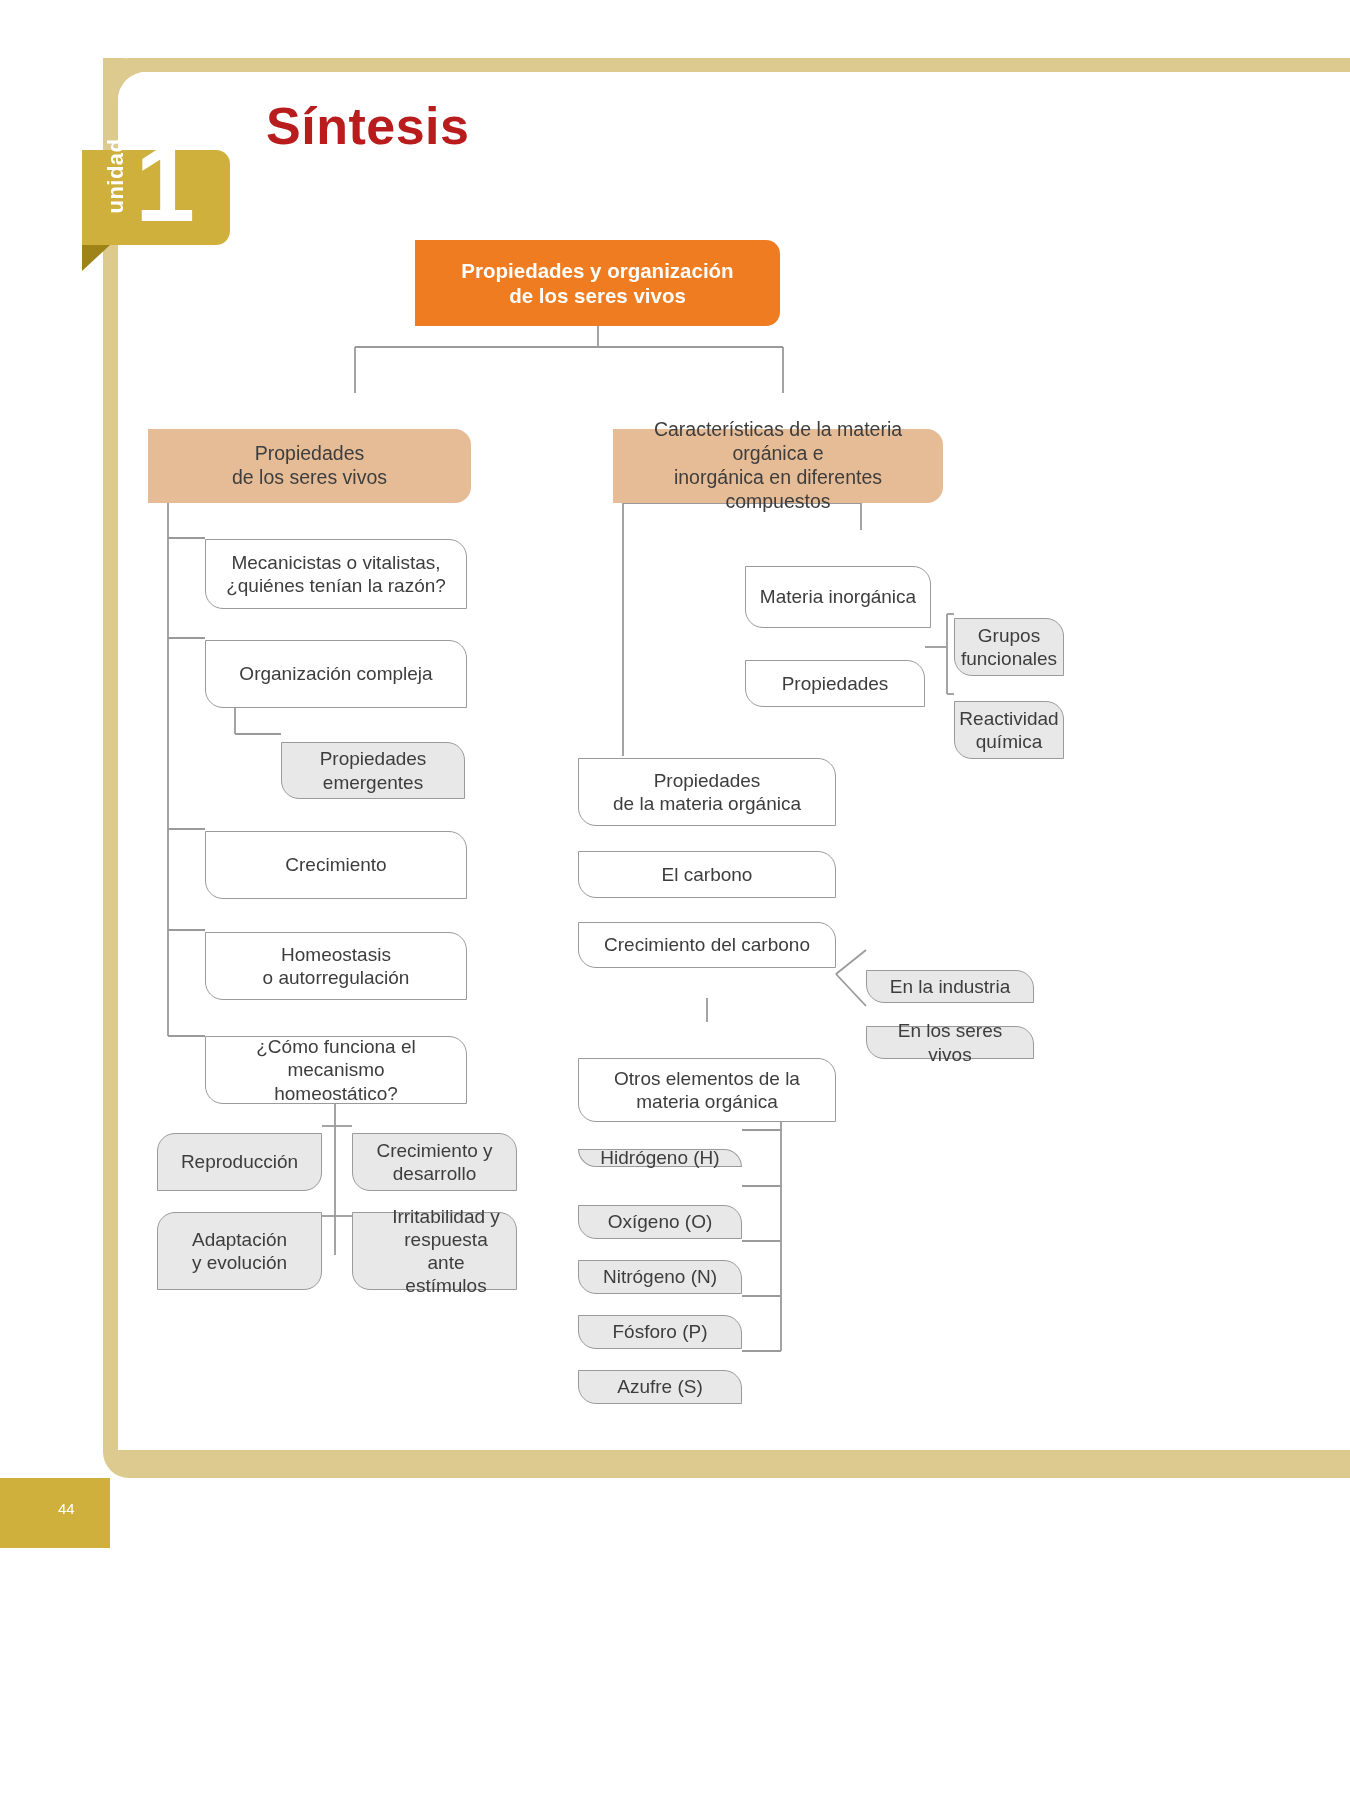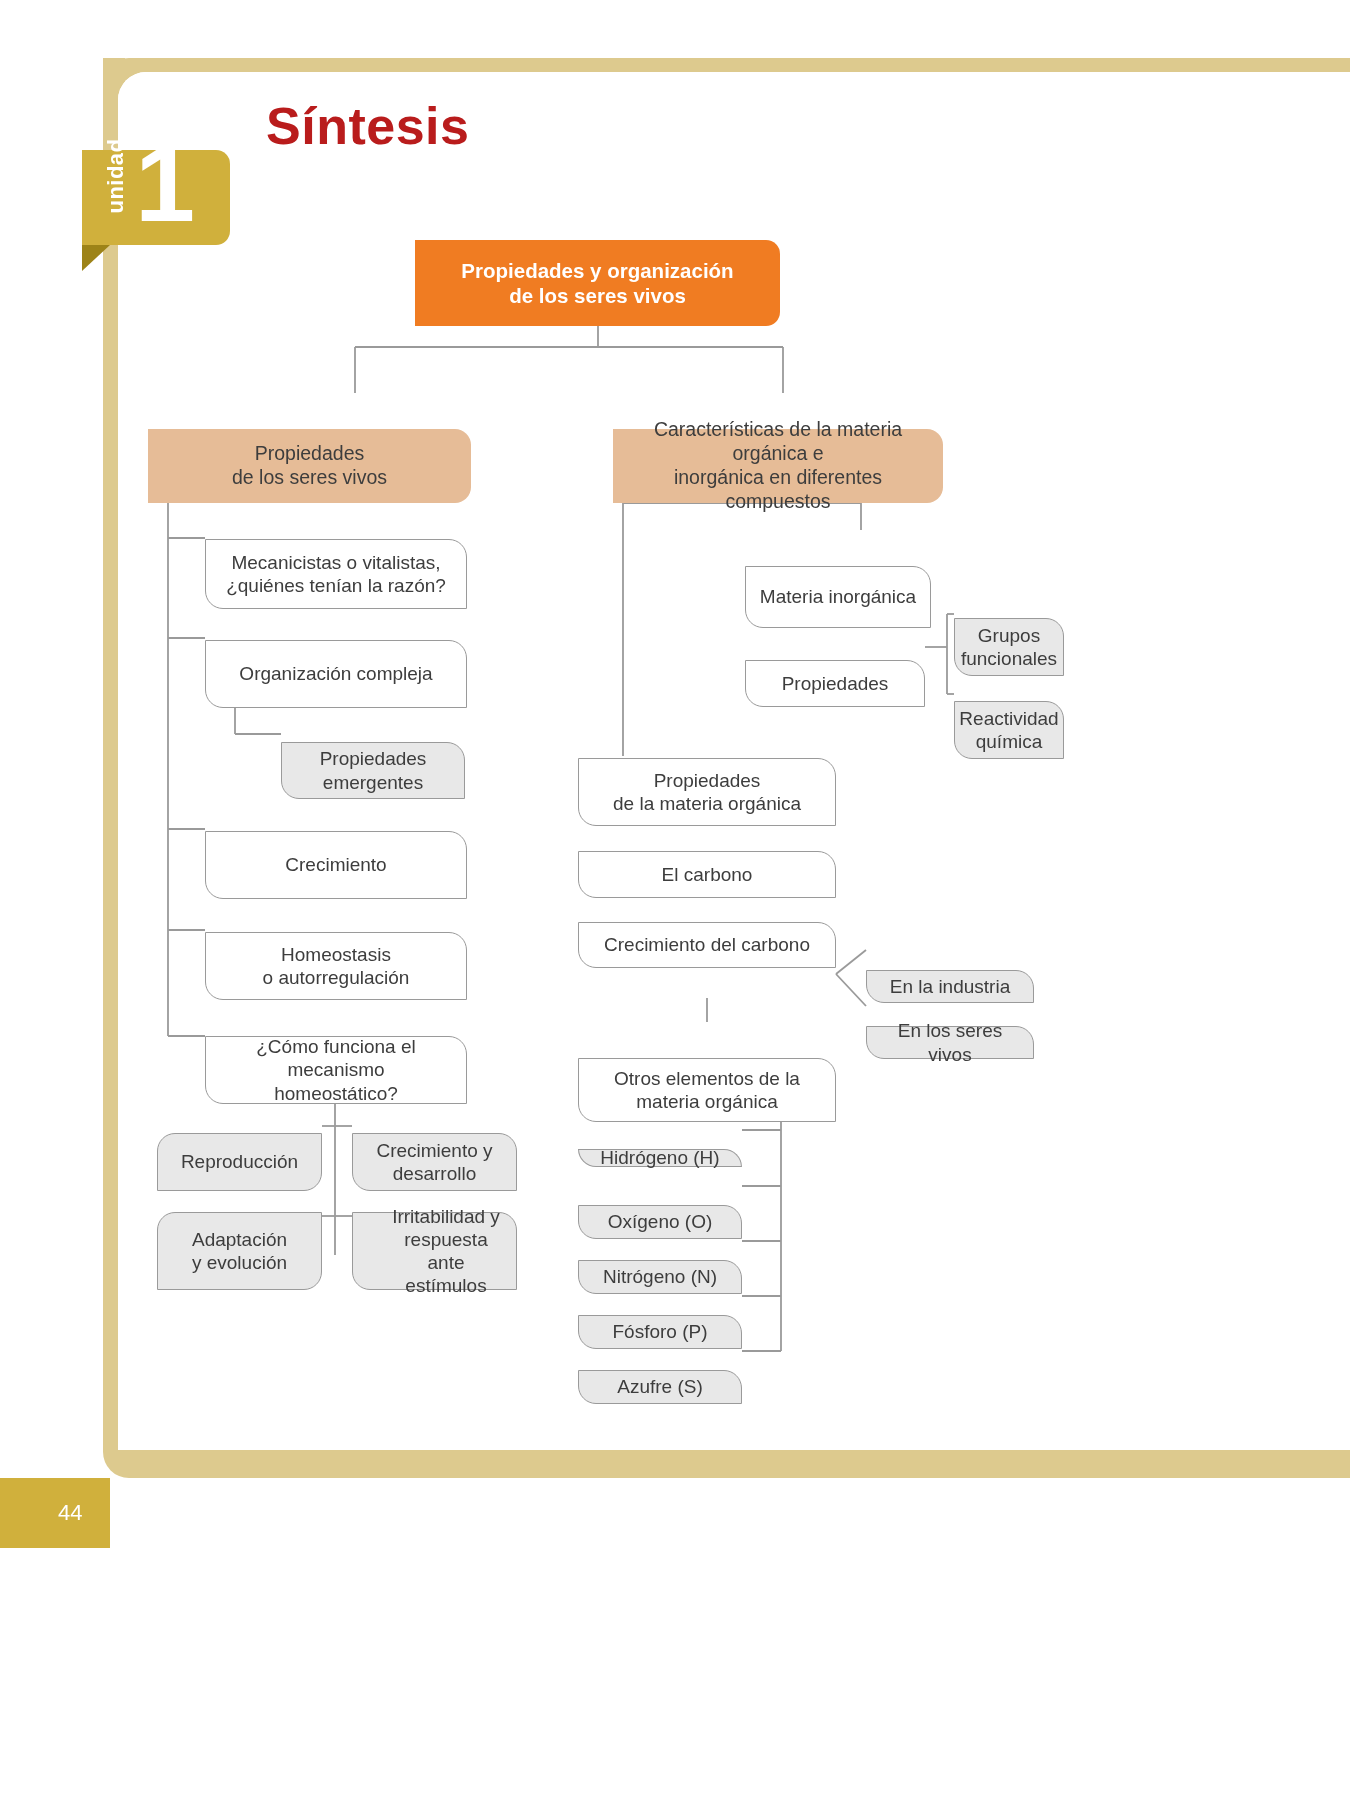--- a/index.html
+++ b/index.html
@@ -137,21 +137,21 @@
     top: 1478px;
     width: 110px;
     height: 70px;
     background: #d0b03c;
   }
   .folio span {
     position: absolute;
     left: 58px;
     top: 22px;
     color: #ffffff;
-    font-size: 22px;
+    font-size: 15px;
   }
 
   
   #chart {
     position: absolute;
     left: 0;
     top: 0;
     width: 1350px;
     height: 1800px;
     margin-top: 36px;

